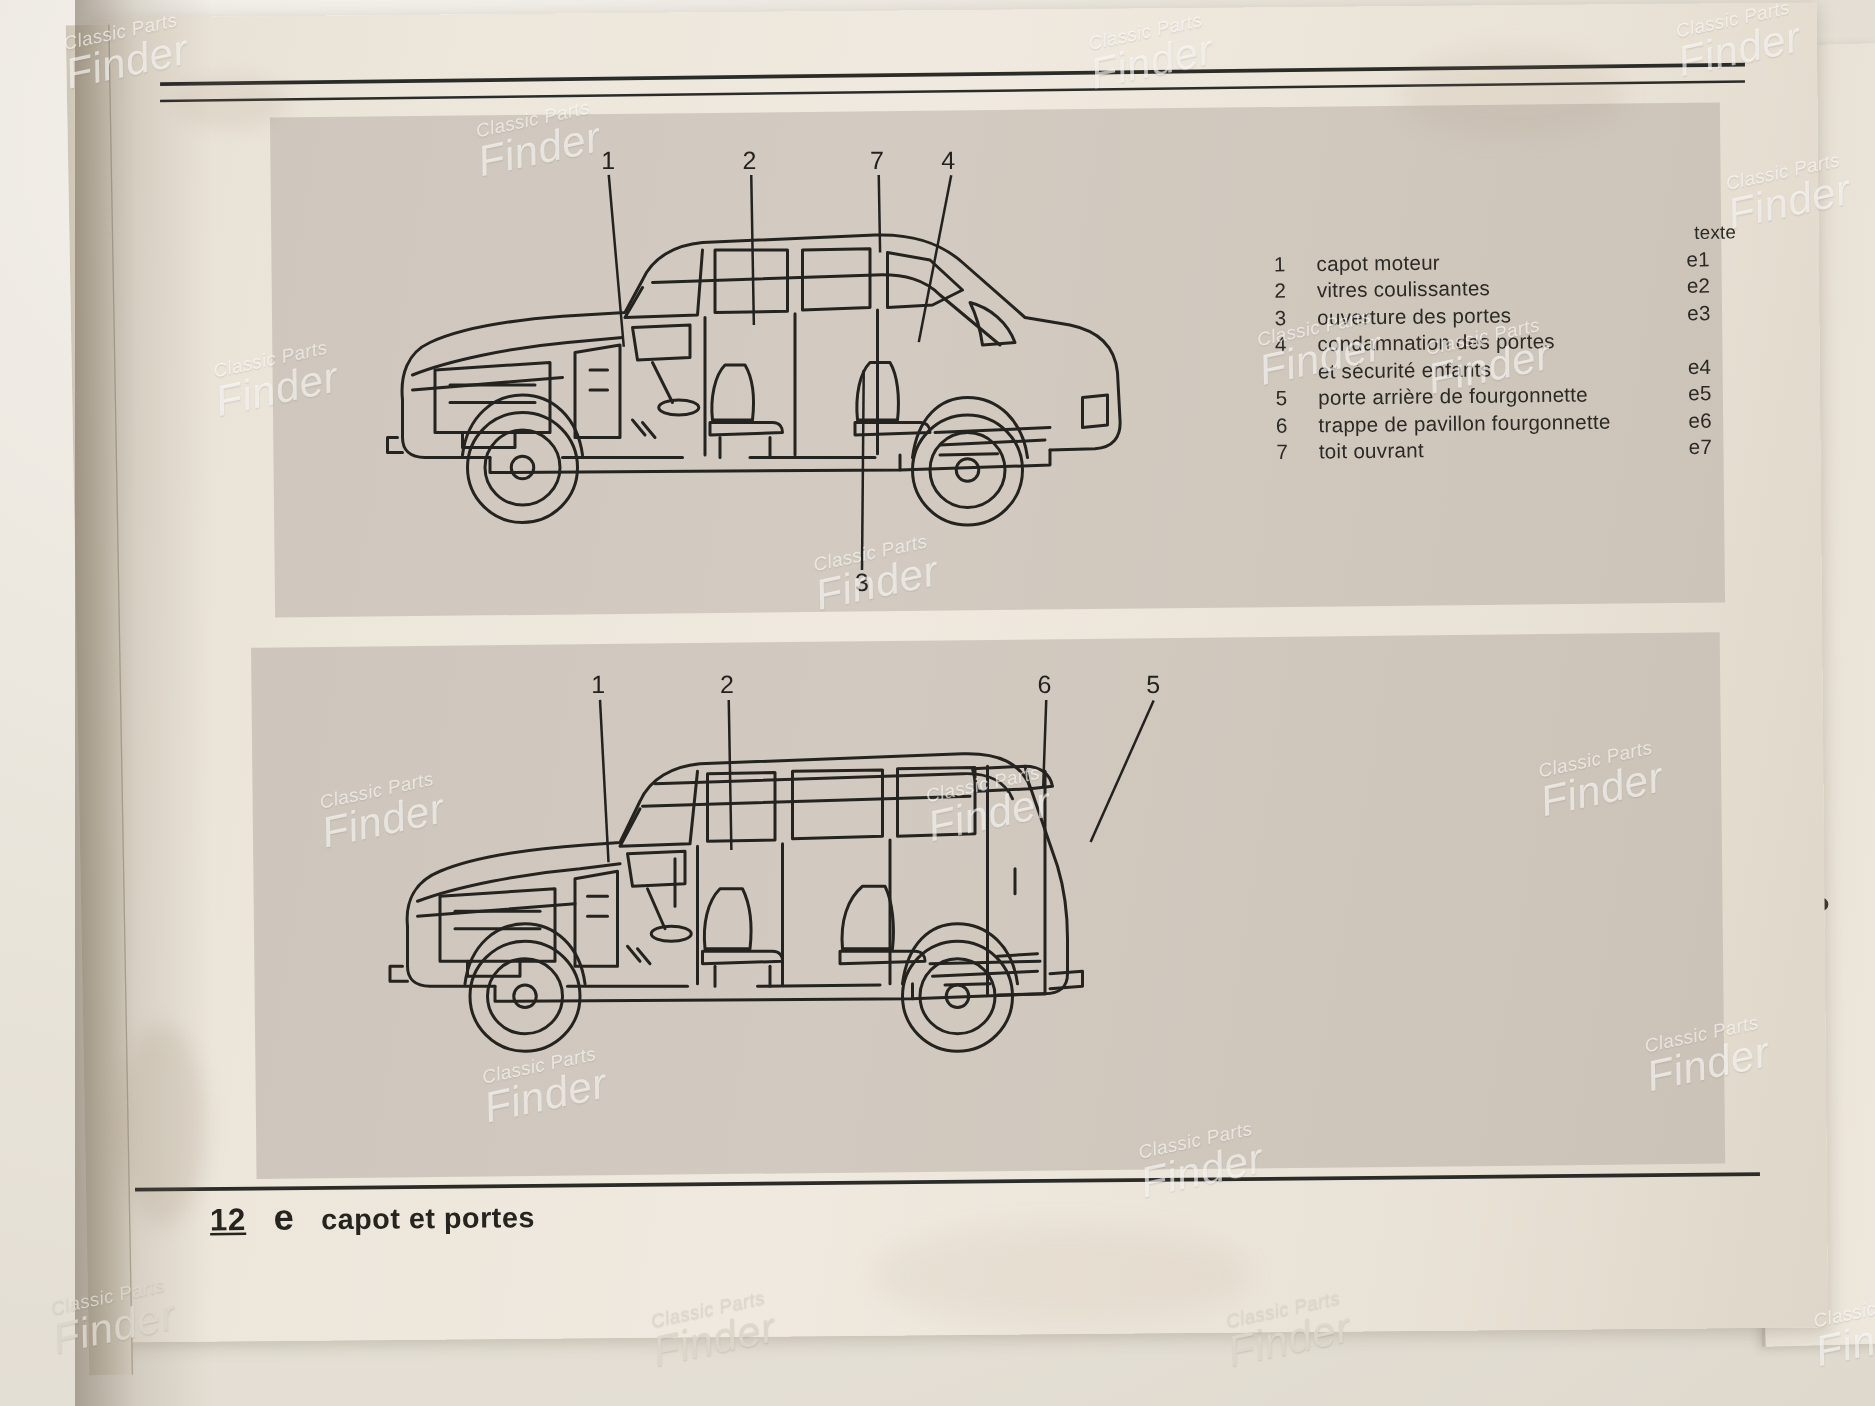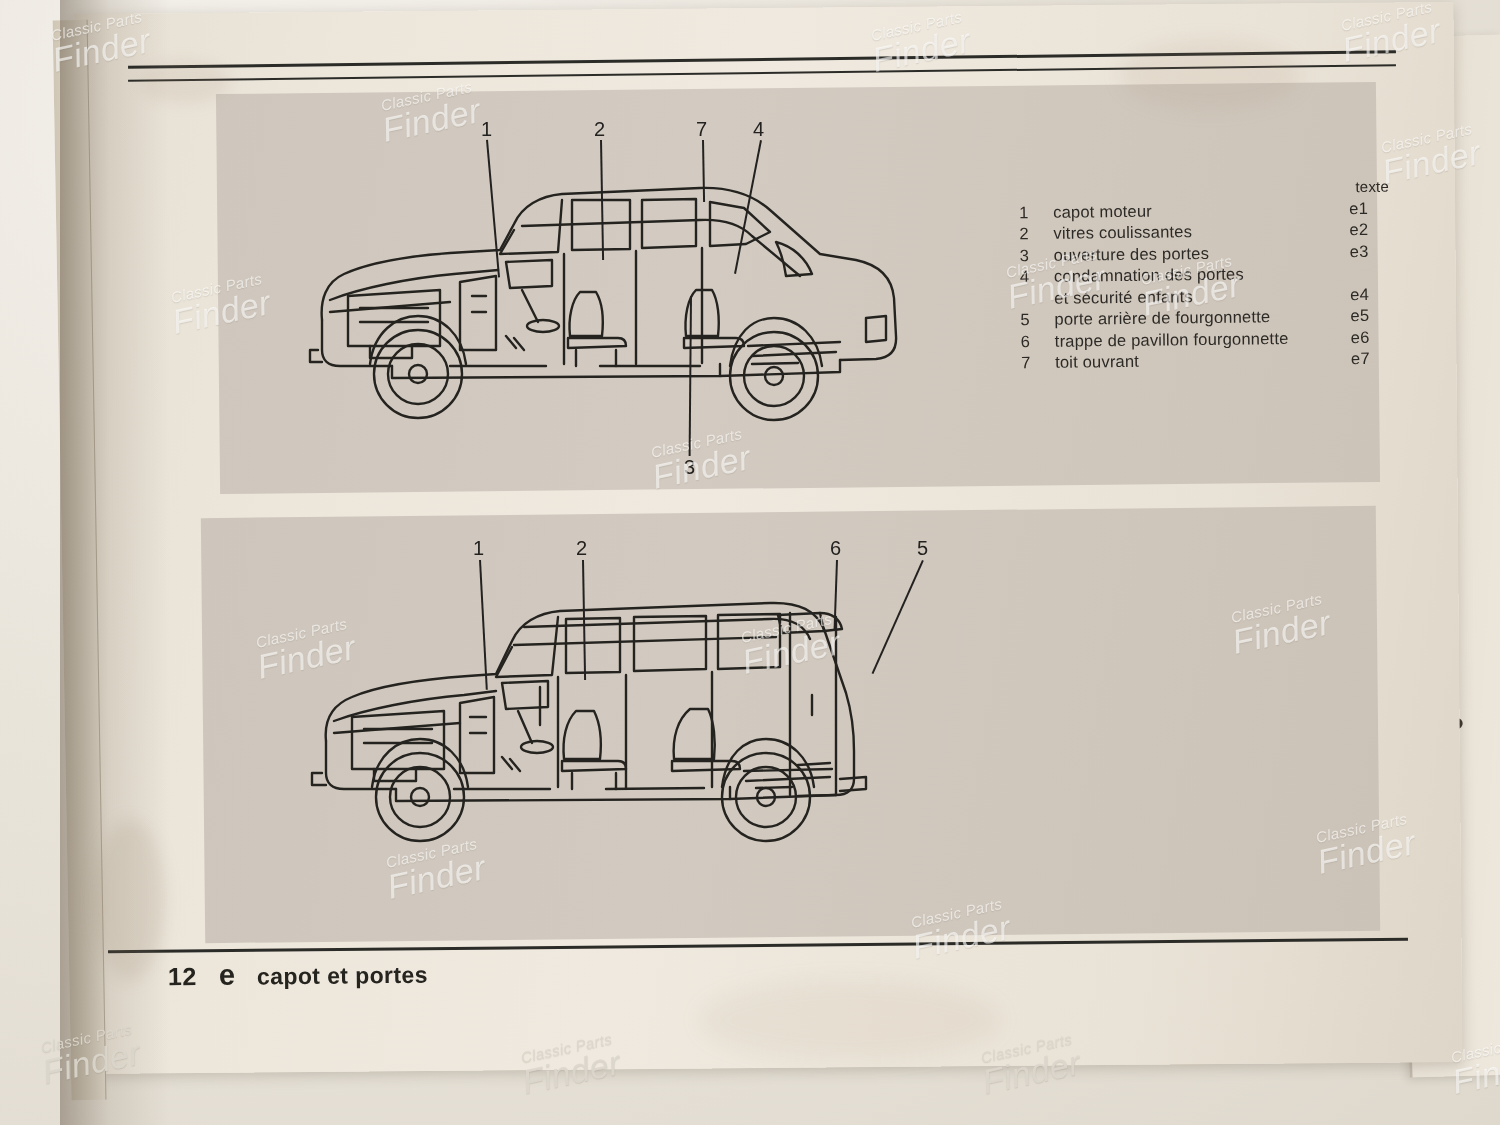--- a/index.html
+++ b/index.html
@@ -67,21 +67,21 @@
   .legend .hdr .code{font-size:15px;text-align:right;}
   .legend .cont .num{visibility:hidden;}
 
   
   .callout{position:absolute;color:#232220;font-size:20px;}
   .leader{position:absolute;background:#232220;transform-origin:top left;}
 
   
   .footer{position:absolute;left:168px;top:958px;transform:rotate(-0.6deg);
     display:flex;align-items:baseline;gap:22px;color:#26241f;}
-  .footer .pnum{font-size:25px;font-weight:700;letter-spacing:.5px;}
+  .footer .pnum{font-size:25px;font-weight:700;letter-spacing:.5px;text-decoration:underline;}
   .footer .letter{font-size:29px;font-weight:700;}
   .footer .sect{font-size:23px;font-weight:700;letter-spacing:.4px;}
 
   
   svg.draw{position:absolute;overflow:visible;}
 
   
   .wm{position:absolute;color:rgba(255,255,255,.62);font-style:italic;
       text-align:center;pointer-events:none;user-select:none;line-height:1.02;
       text-shadow:0 1px 1px rgba(120,110,95,.18);}

